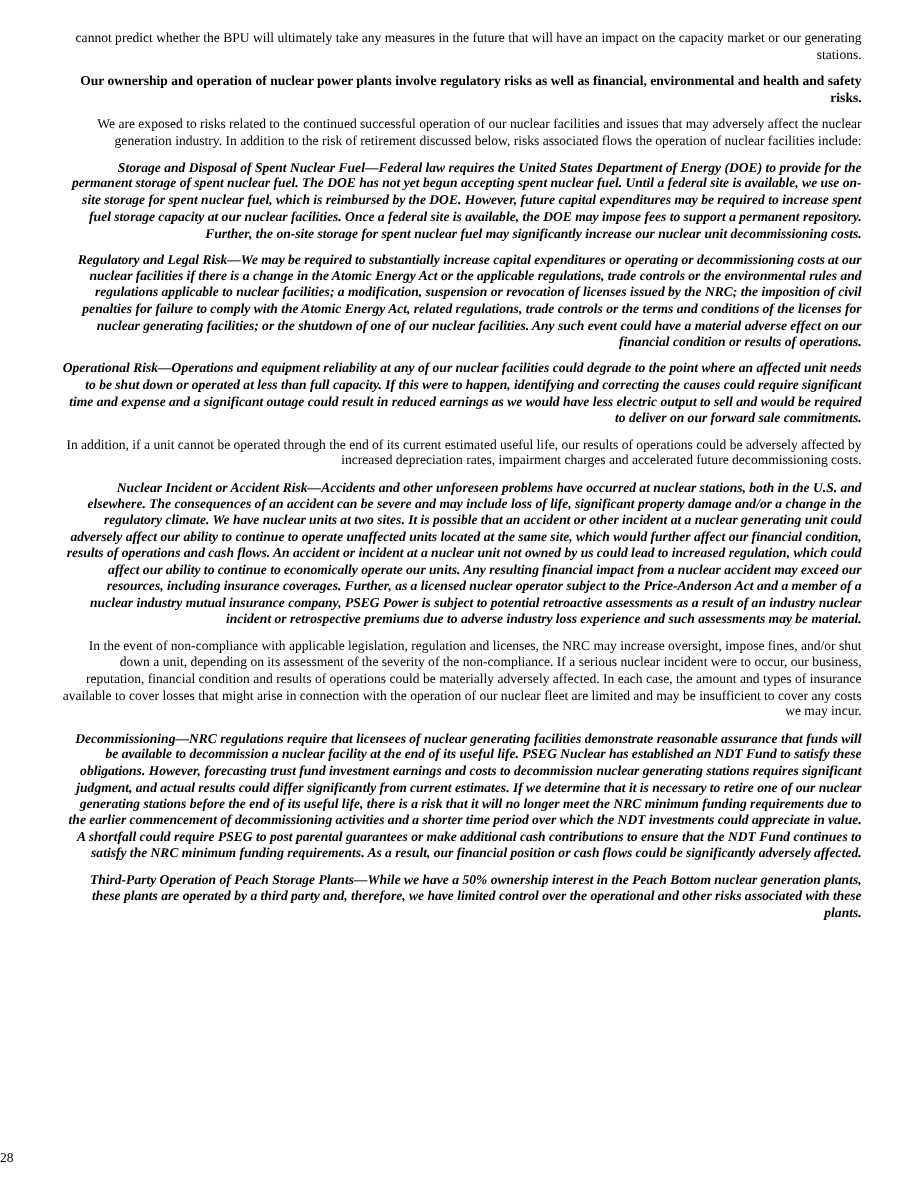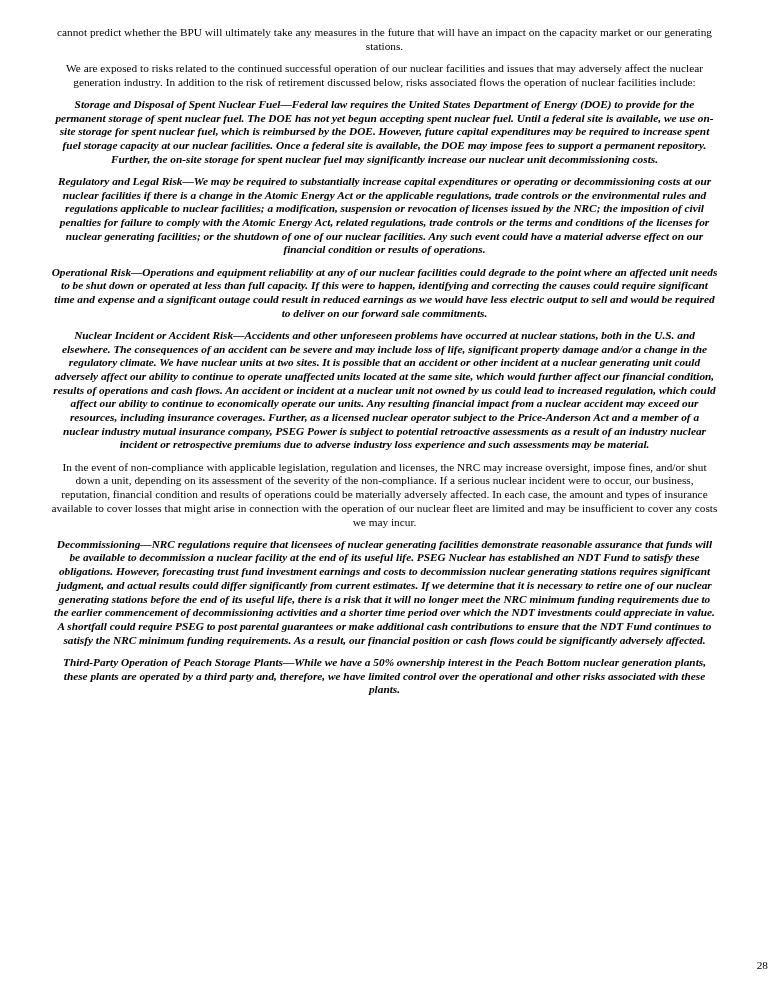--- a/index.html
+++ b/index.html
@@ -16,48 +16,50 @@
     color: #000000;
     font-family: "Liberation Serif", "DejaVu Serif", serif;
     font-size: 11.3px;
     line-height: 13.7px;
     box-sizing: border-box;
     padding: 26px 50px 0 51px;
     overflow: hidden;
   }
   .content p {
     margin: 0 0 8.5px 0;
-    text-align: center;
+    text-align: right;
   }
   .content p.heading {
     font-weight: bold;
   }
   .lead {
     font-weight: bold;
     font-style: italic;
   }
   .footer {
     position: absolute;
     left: 0;
     right: 0;
     bottom: 27px;
-    text-align: right;
+    text-align: left;
     font-size: 11.3px;
   }
 </style>
 </head>
 <body>
 
 <div class="page">
   <div class="content">
       <p class="body">cannot predict whether the BPU will ultimately take any measures in the future that will have an impact on the capacity market or our generating stations.</p>
+      <p class="heading">Our ownership and operation of nuclear power plants involve regulatory risks as well as financial, environmental and health and safety risks.</p>
       <p class="body">We are exposed to risks related to the continued successful operation of our nuclear facilities and issues that may adversely affect the nuclear generation industry. In addition to the risk of retirement discussed below, risks associated flows the operation of nuclear facilities include:</p>
       <p class="lead"><span class="lead">Storage and Disposal of Spent Nuclear Fuel</span>—Federal law requires the United States Department of Energy (DOE) to provide for the permanent storage of spent nuclear fuel. The DOE has not yet begun accepting spent nuclear fuel. Until a federal site is available, we use on-site storage for spent nuclear fuel, which is reimbursed by the DOE. However, future capital expenditures may be required to increase spent fuel storage capacity at our nuclear facilities. Once a federal site is available, the DOE may impose fees to support a permanent repository. Further, the on-site storage for spent nuclear fuel may significantly increase our nuclear unit decommissioning costs.</p>
       <p class="lead"><span class="lead">Regulatory and Legal Risk</span>—We may be required to substantially increase capital expenditures or operating or decommissioning costs at our nuclear facilities if there is a change in the Atomic Energy Act or the applicable regulations, trade controls or the environmental rules and regulations applicable to nuclear facilities; a modification, suspension or revocation of licenses issued by the NRC; the imposition of civil penalties for failure to comply with the Atomic Energy Act, related regulations, trade controls or the terms and conditions of the licenses for nuclear generating facilities; or the shutdown of one of our nuclear facilities. Any such event could have a material adverse effect on our financial condition or results of operations.</p>
       <p class="lead"><span class="lead">Operational Risk</span>—Operations and equipment reliability at any of our nuclear facilities could degrade to the point where an affected unit needs to be shut down or operated at less than full capacity. If this were to happen, identifying and correcting the causes could require significant time and expense and a significant outage could result in reduced earnings as we would have less electric output to sell and would be required to deliver on our forward sale commitments.</p>
+      <p class="body">In addition, if a unit cannot be operated through the end of its current estimated useful life, our results of operations could be adversely affected by increased depreciation rates, impairment charges and accelerated future decommissioning costs.</p>
       <p class="lead"><span class="lead">Nuclear Incident or Accident Risk</span>—Accidents and other unforeseen problems have occurred at nuclear stations, both in the U.S. and elsewhere. The consequences of an accident can be severe and may include loss of life, significant property damage and/or a change in the regulatory climate. We have nuclear units at two sites. It is possible that an accident or other incident at a nuclear generating unit could adversely affect our ability to continue to operate unaffected units located at the same site, which would further affect our financial condition, results of operations and cash flows. An accident or incident at a nuclear unit not owned by us could lead to increased regulation, which could affect our ability to continue to economically operate our units. Any resulting financial impact from a nuclear accident may exceed our resources, including insurance coverages. Further, as a licensed nuclear operator subject to the Price-Anderson Act and a member of a nuclear industry mutual insurance company, PSEG Power is subject to potential retroactive assessments as a result of an industry nuclear incident or retrospective premiums due to adverse industry loss experience and such assessments may be material.</p>
       <p class="body">In the event of non-compliance with applicable legislation, regulation and licenses, the NRC may increase oversight, impose fines, and/or shut down a unit, depending on its assessment of the severity of the non-compliance. If a serious nuclear incident were to occur, our business, reputation, financial condition and results of operations could be materially adversely affected. In each case, the amount and types of insurance available to cover losses that might arise in connection with the operation of our nuclear fleet are limited and may be insufficient to cover any costs we may incur.</p>
       <p class="lead"><span class="lead">Decommissioning</span>—NRC regulations require that licensees of nuclear generating facilities demonstrate reasonable assurance that funds will be available to decommission a nuclear facility at the end of its useful life. PSEG Nuclear has established an NDT Fund to satisfy these obligations. However, forecasting trust fund investment earnings and costs to decommission nuclear generating stations requires significant judgment, and actual results could differ significantly from current estimates. If we determine that it is necessary to retire one of our nuclear generating stations before the end of its useful life, there is a risk that it will no longer meet the NRC minimum funding requirements due to the earlier commencement of decommissioning activities and a shorter time period over which the NDT investments could appreciate in value. A shortfall could require PSEG to post parental guarantees or make additional cash contributions to ensure that the NDT Fund continues to satisfy the NRC minimum funding requirements. As a result, our financial position or cash flows could be significantly adversely affected.</p>
       <p class="lead"><span class="lead">Third-Party Operation of Peach Storage Plants</span>—While we have a 50% ownership interest in the Peach Bottom nuclear generation plants, these plants are operated by a third party and, therefore, we have limited control over the operational and other risks associated with these plants.</p>
     </div>
   <div class="footer">
     <span>28</span>
   </div>
 </div>
 

